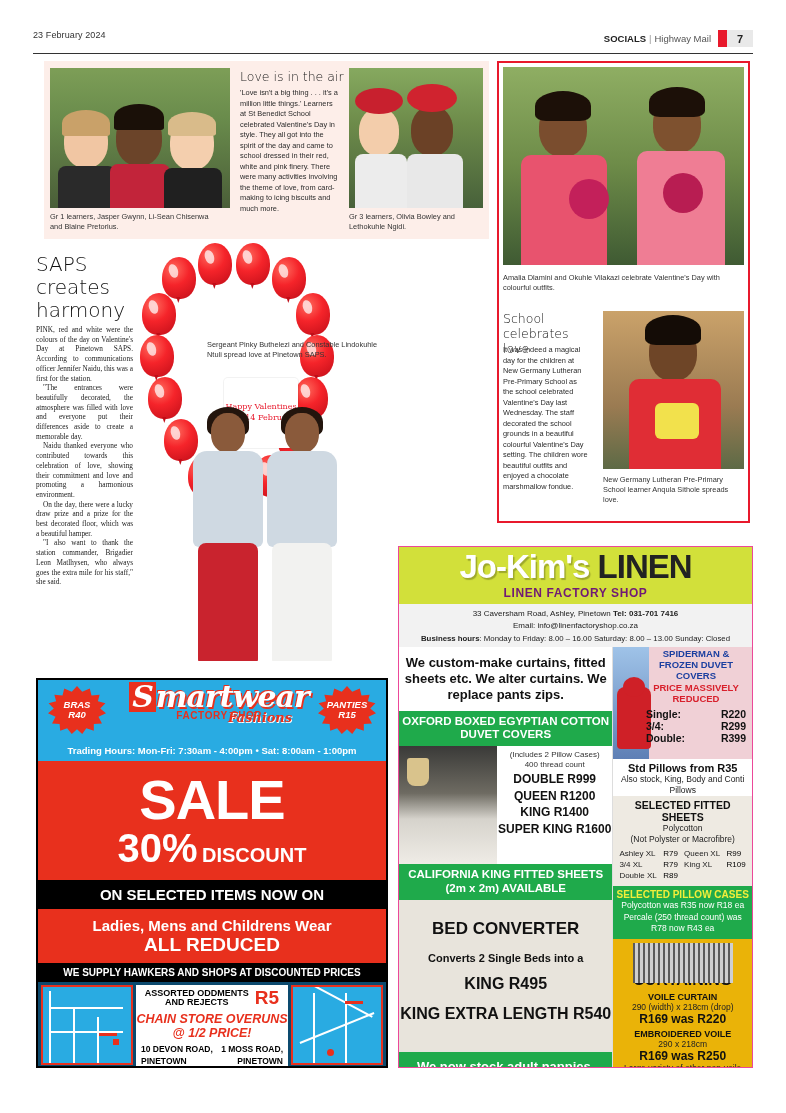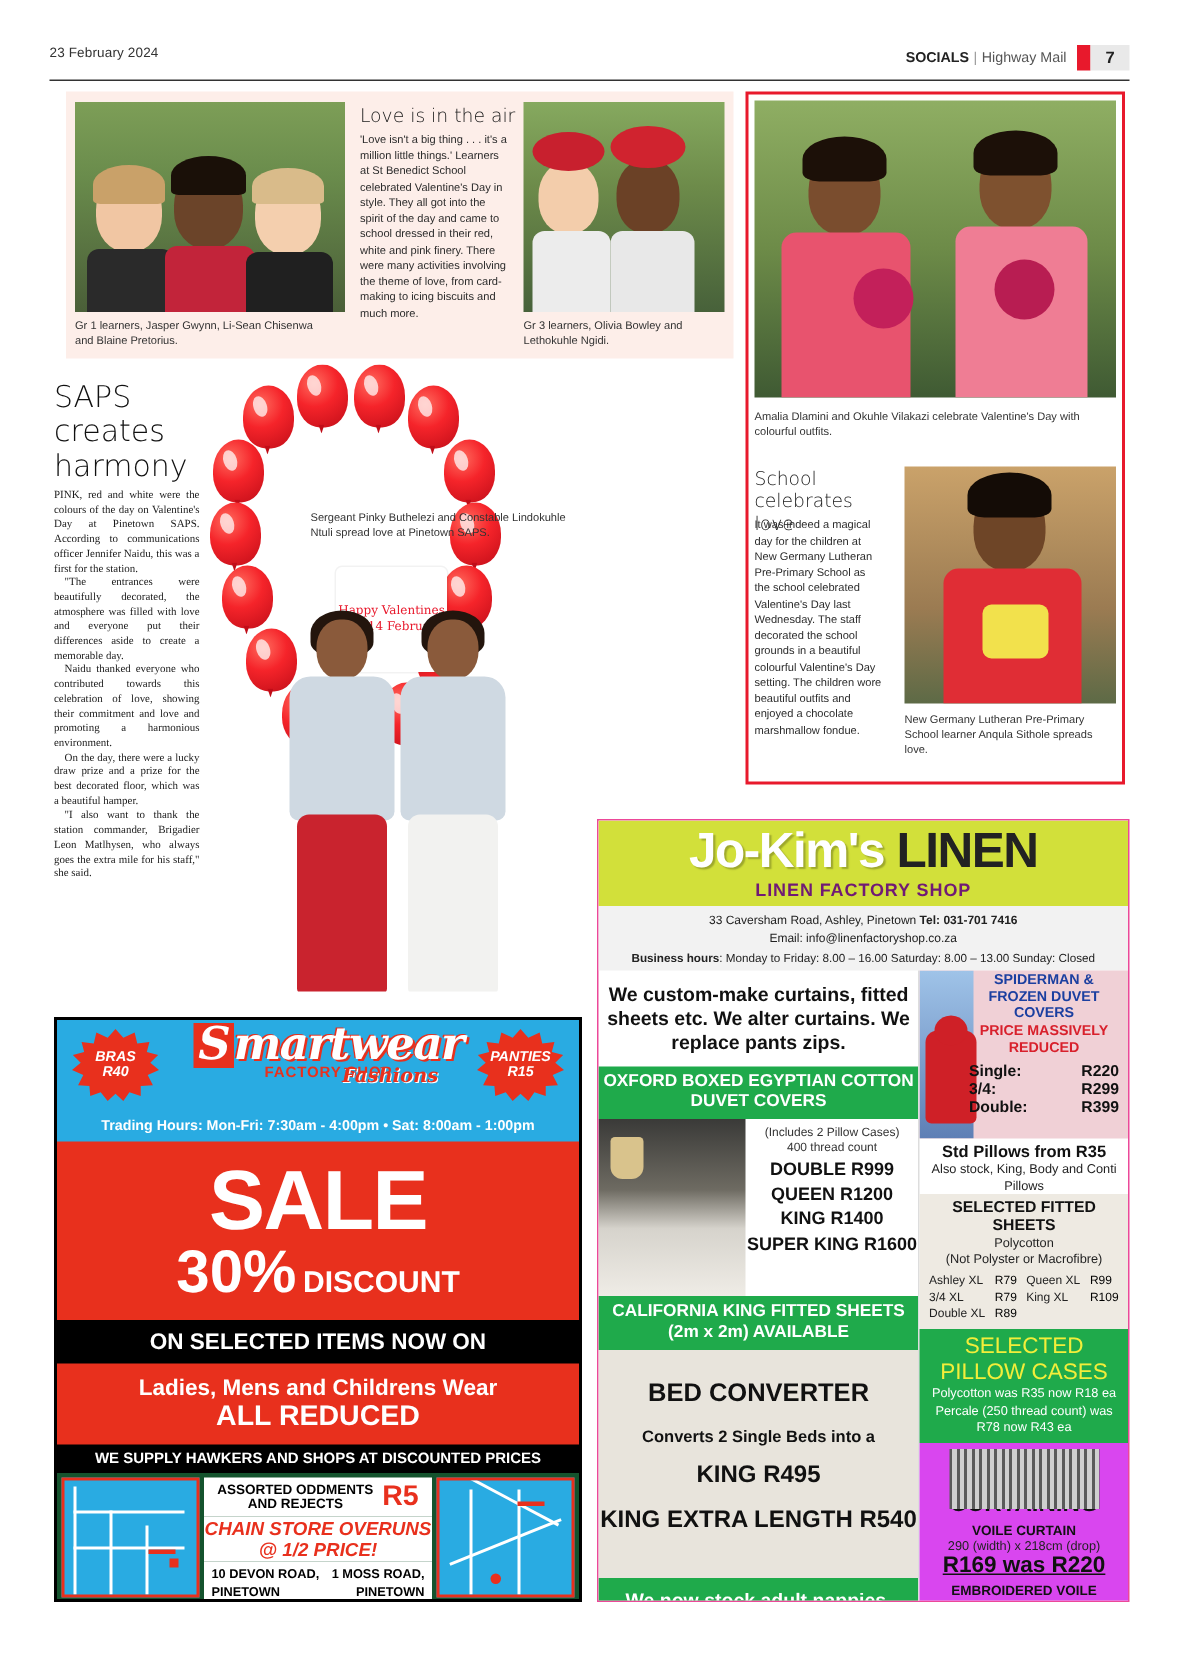--- a/index.html
+++ b/index.html
@@ -180,21 +180,21 @@
   }
   .sw-ladies {
     color: #fff; text-align: center; font-weight: bold; font-size: 15px;
     padding-top: 8px; line-height: 1.15;
   }
   .sw-ladies .allred { font-size: 19px; }
   .sw-hawkers {
     background: #000; color: #fff; text-align: center; font-weight: bold;
     font-size: 10px; padding: 4px 0; margin-top: 7px;
   }
-  .sw-bottom { display: flex; height: 86px; background: #14532d; padding: 3px; gap: 3px; }
+  .sw-bottom { display: flex; height: 86px; background: #0c4a6e; padding: 3px; gap: 3px; }
   .map-box { width: 92px; background: #29abe2; border: 2px solid #e8301d; position: relative; overflow:hidden;}
   .map-line { position: absolute; background: #fff; }
   .map-line.red { background: #e8301d; }
   .sw-center { flex: 1; display: flex; flex-direction: column; }
   .sw-odd {
     background: #fff; display: flex; align-items: center; justify-content: center;
     gap: 6px; padding: 2px 0;
   }
   .sw-odd-txt { font-weight: bold; font-size: 9px; color: #000; text-align: center; line-height: 1.05; }
   .sw-odd-r5 { font-weight: bold; font-size: 19px; color: #e8301d; }
@@ -249,27 +249,27 @@
   .jk-sp-rows div { display: flex; justify-content: space-between; padding: 0 4px; }
   .jk-std { text-align: center; font-weight: bold; font-size: 11px; padding-top: 3px; color: #111; }
   .jk-std-sub { text-align: center; font-size: 8.5px; color: #222; line-height: 1.3; }
   .jk-fitted { background: #eeeae2; text-align: center; padding: 3px 2px 4px; }
   .jk-fitted .h { font-weight: bold; font-size: 10.5px; color: #111; }
   .jk-fitted .s { font-size: 8.5px; color: #222; line-height: 1.3; }
   .jk-fitted table { width: 100%; font-size: 8px; color: #222; margin-top: 2px; }
   .jk-fitted td { text-align: left; padding: 0 2px; }
   .jk-fitted td.p { font-weight: normal; color: #000; }
   .jk-pillowcases { background: #1faa4b; color: #fff; text-align: center; padding: 3px 2px 4px; }
-  .jk-pillowcases .h { font-weight: normal; font-size: 15px; color: #f2ee3a; }
+  .jk-pillowcases .h { font-weight: bold; font-size: 10px; color: #f2ee3a; }
   .jk-pillowcases .l { font-size: 8.5px; line-height: 1.35; }
-  .jk-curtain { position: relative; height: 132px; background: #d946ef; }
+  .jk-curtain { position: relative; height: 132px; background: #eab308; }
   .jk-curtain .title { text-align: center; font-weight: bold; font-size: 16px; color: #111; padding-top: 32px; }
   .jk-curtain .l1 { text-align: center; font-weight: bold; font-size: 9px; color: #111; padding-top: 3px; }
   .jk-curtain .l2 { text-align: center; font-size: 8.5px; color: #222; }
-  .jk-curtain .l3 { text-align: center; font-weight: bold; font-size: 15px; color: #111; text-decoration: underline; }
+  .jk-curtain .l3 { text-align: center; font-weight: bold; font-size: 12px; color: #111; }
 
   .stripe-curtain { position: absolute; left: 20px; top: 4px; width: 100px; height: 40px;
     background: repeating-linear-gradient(90deg,#5a5a5a 0 2px,#cfcfcf 2px 5px); }
 </style>
 </head>
 <body>
 
 <div class="page">
 
   <div class="masthead">

